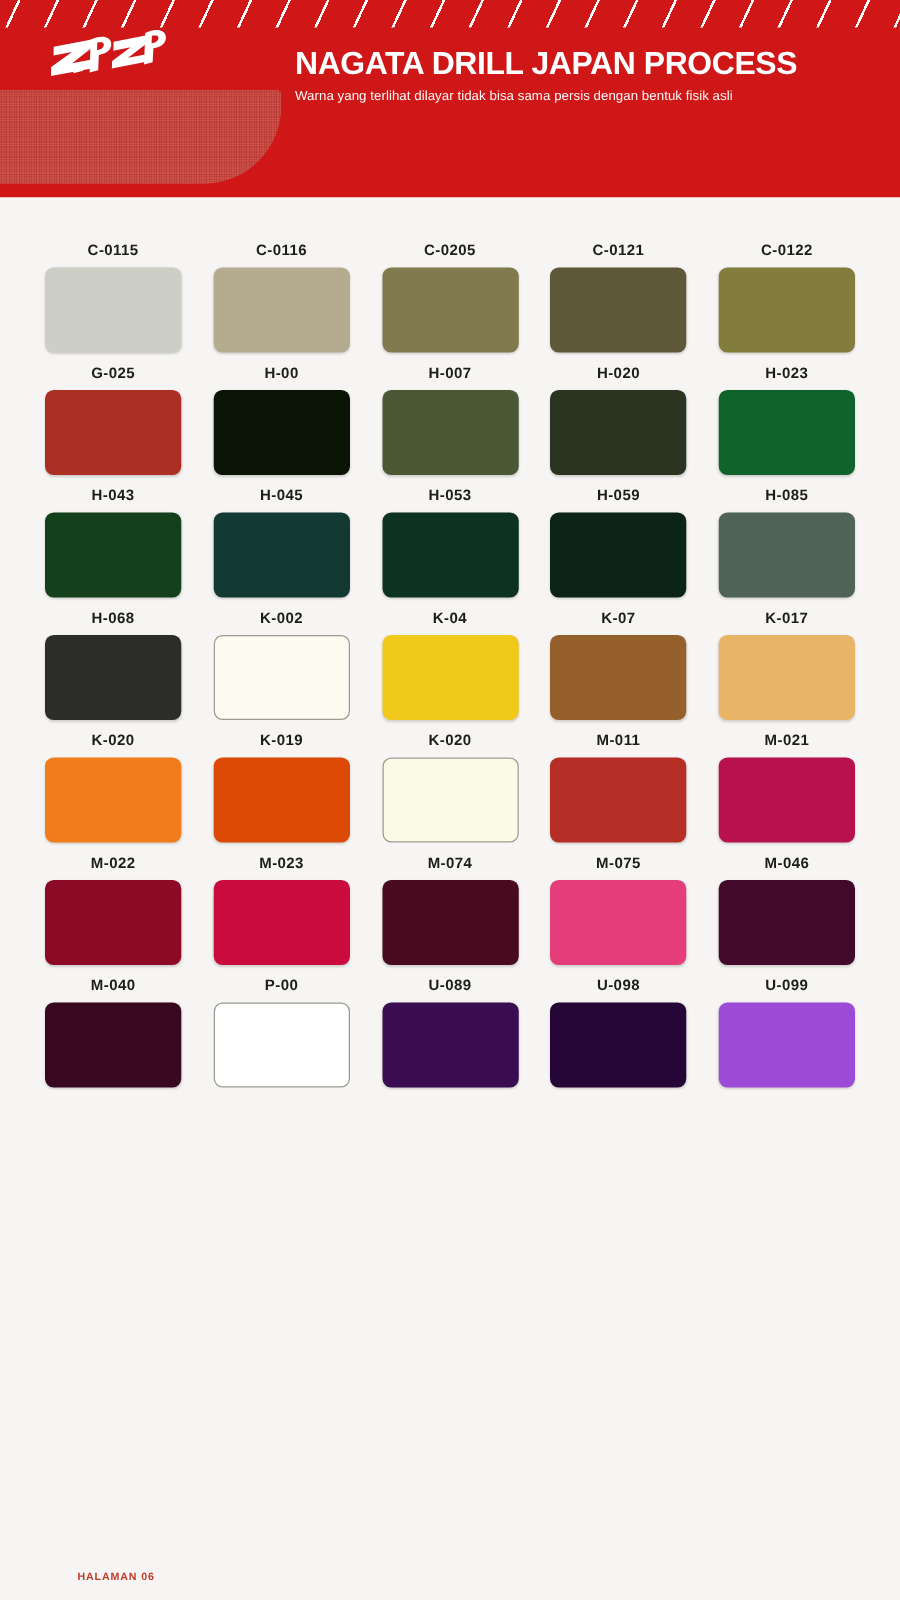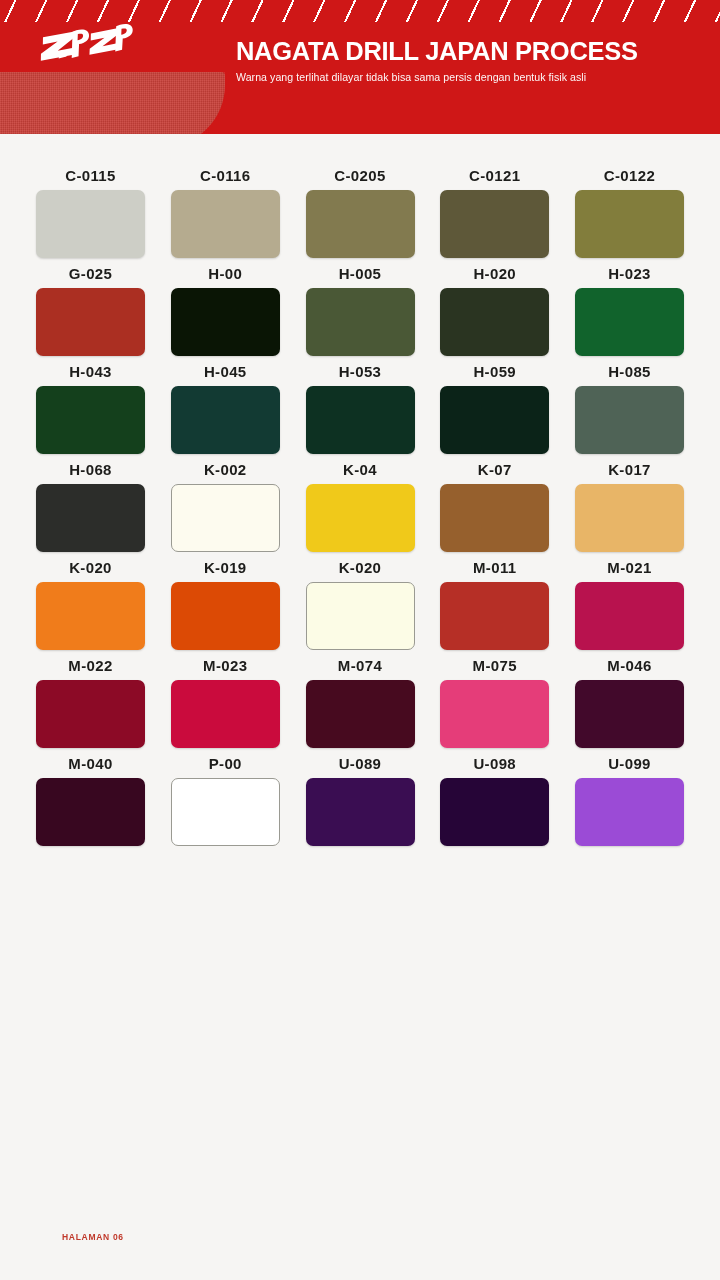--- a/index.html
+++ b/index.html
@@ -6,21 +6,21 @@
   html, body {
     width:720px; height:1280px;
     background:#f6f5f3;
     font-family:"Liberation Sans", sans-serif;
     overflow:hidden;
   }
 
   
   .header {
     position:relative;
-    width:720px; height:134px;
+    width:720px; height:158px;
     background:#cf1717;
     overflow:hidden;
   }
   .stripes {
     position:absolute; top:0; left:0;
     width:720px; height:22px;
     background:
       repeating-linear-gradient(
         115deg,
         #cf1717 0px, #cf1717 13px,
@@ -95,21 +95,21 @@
     column-gap:25.75px;
     row-gap:10px;
   }
   .cell {
     width:109px;
     display:flex;
     flex-direction:column;
     align-items:center;
   }
   .swatch-label {
-    font-size:15px;
+    font-size:12px;
     font-weight:bold;
     color:#1d1d1b;
     letter-spacing:0.35px;
     margin-bottom:8px;
     height:12px;
     line-height:12px;
     white-space:nowrap;
   }
   .swatch {
     width:109px;
@@ -184,21 +184,21 @@
       </div>
       <div class="cell">
         <div class="swatch-label">G-025</div>
         <div class="swatch" style="background: rgb(171, 47, 34);"></div>
       </div>
       <div class="cell">
         <div class="swatch-label">H-00</div>
         <div class="swatch" style="background: rgb(10, 21, 5);"></div>
       </div>
       <div class="cell">
-        <div class="swatch-label">H-005</div>
+        <div class="swatch-label">H-007</div>
         <div class="swatch" style="background: rgb(74, 88, 54);"></div>
       </div>
       <div class="cell">
         <div class="swatch-label">H-020</div>
         <div class="swatch" style="background: rgb(42, 52, 33);"></div>
       </div>
       <div class="cell">
         <div class="swatch-label">H-023</div>
         <div class="swatch" style="background: rgb(17, 99, 44);"></div>
       </div>

